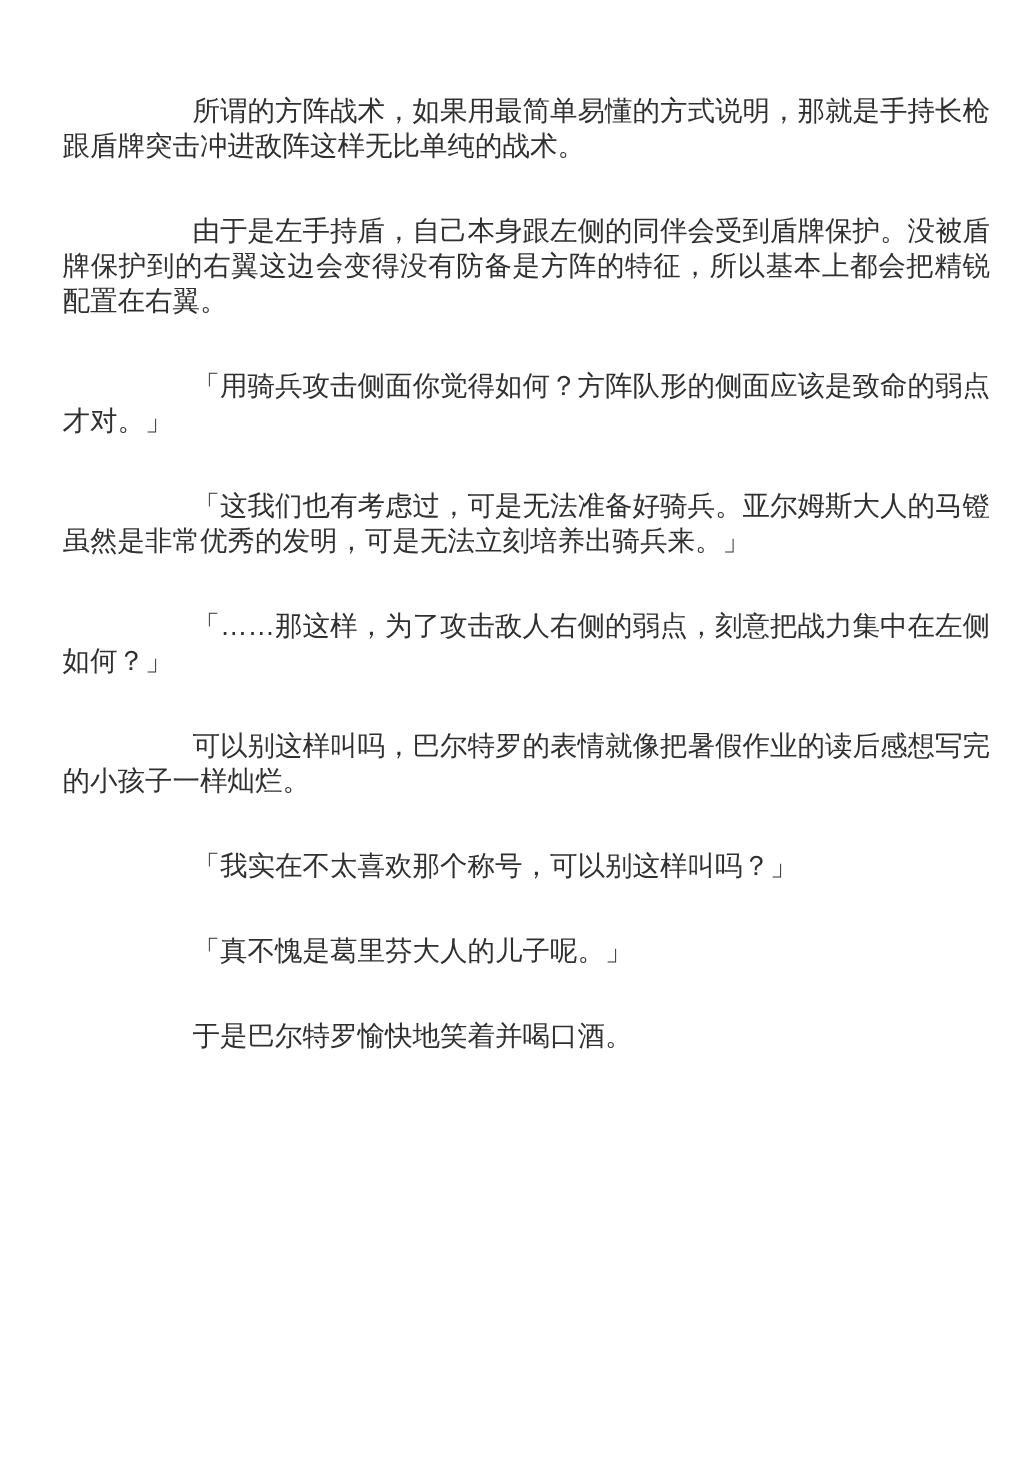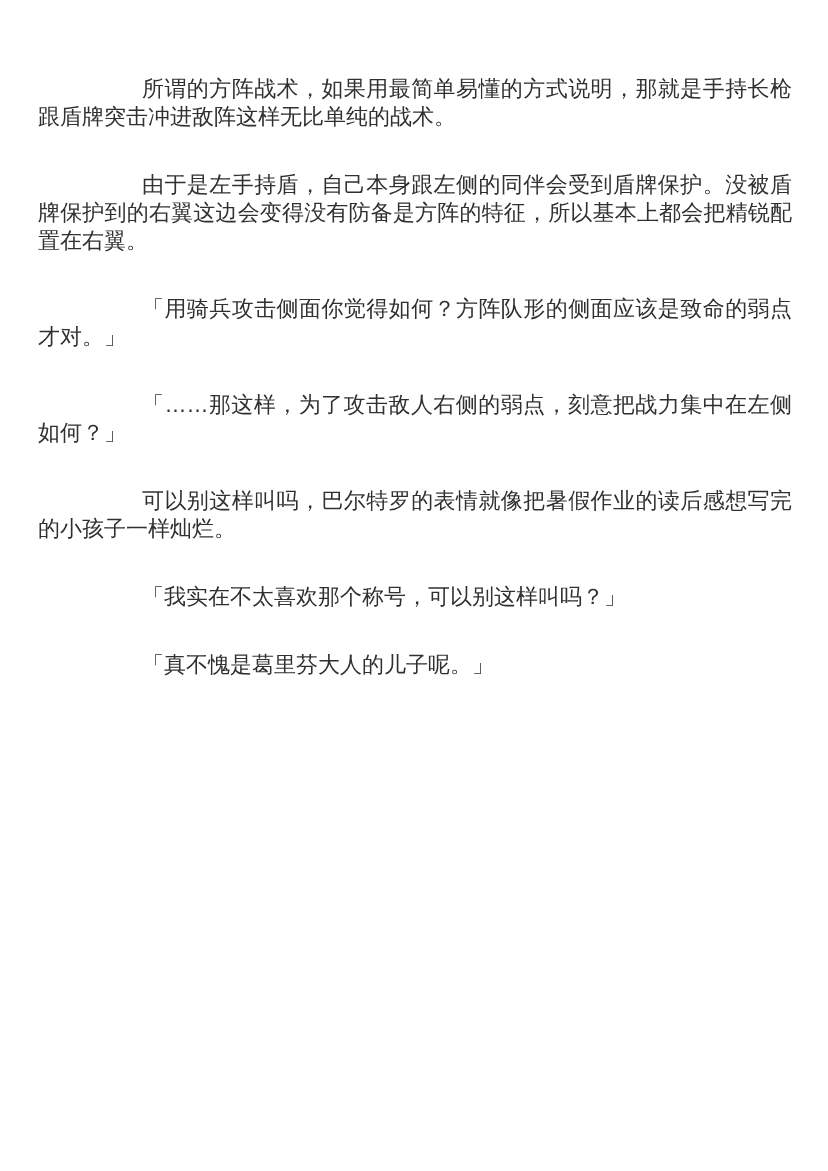--- a/index.html
+++ b/index.html
@@ -13,38 +13,40 @@
     overflow: hidden;
   }
   .page {
     box-sizing: border-box;
     width: 828px;
     height: 1171px;
     padding: 75px 36px 0 38px;
     background: #ffffff;
   }
   p.para {
-    margin: 0 0 40px 0;
+    margin: 0 0 40px 12px;
     padding: 0;
     font-family: Liberation Sans, sans-serif;
     font-size: 22px;
     line-height: 28px;
     color: #303030;
     text-indent: 104px;
     text-align: justify;
     text-justify: inter-ideograph;
     word-break: break-all;
   }
 </style>
 </head>
 <body>
 
 <div class="page">
   <div>
       <p class="para">所谓的方阵战术，如果用最简单易懂的方式说明，那就是手持长枪跟盾牌突击冲进敌阵这样无比单纯的战术。</p>
       <p class="para">由于是左手持盾，自己本身跟左侧的同伴会受到盾牌保护。没被盾牌保护到的右翼这边会变得没有防备是方阵的特征，所以基本上都会把精锐配置在右翼。</p>
       <p class="para">「用骑兵攻击侧面你觉得如何？方阵队形的侧面应该是致命的弱点才对。」</p>
+      <p class="para">「这我们也有考虑过，可是无法准备好骑兵。亚尔姆斯大人的马镫虽然是非常优秀的发明，可是无法立刻培养出骑兵来。」</p>
       <p class="para">「……那这样，为了攻击敌人右侧的弱点，刻意把战力集中在左侧如何？」</p>
       <p class="para">可以别这样叫吗，巴尔特罗的表情就像把暑假作业的读后感想写完的小孩子一样灿烂。</p>
       <p class="para">「我实在不太喜欢那个称号，可以别这样叫吗？」</p>
       <p class="para">「真不愧是葛里芬大人的儿子呢。」</p>
+      <p class="para">于是巴尔特罗愉快地笑着并喝口酒。</p>
     </div>
 </div>
 
 </body></html>

